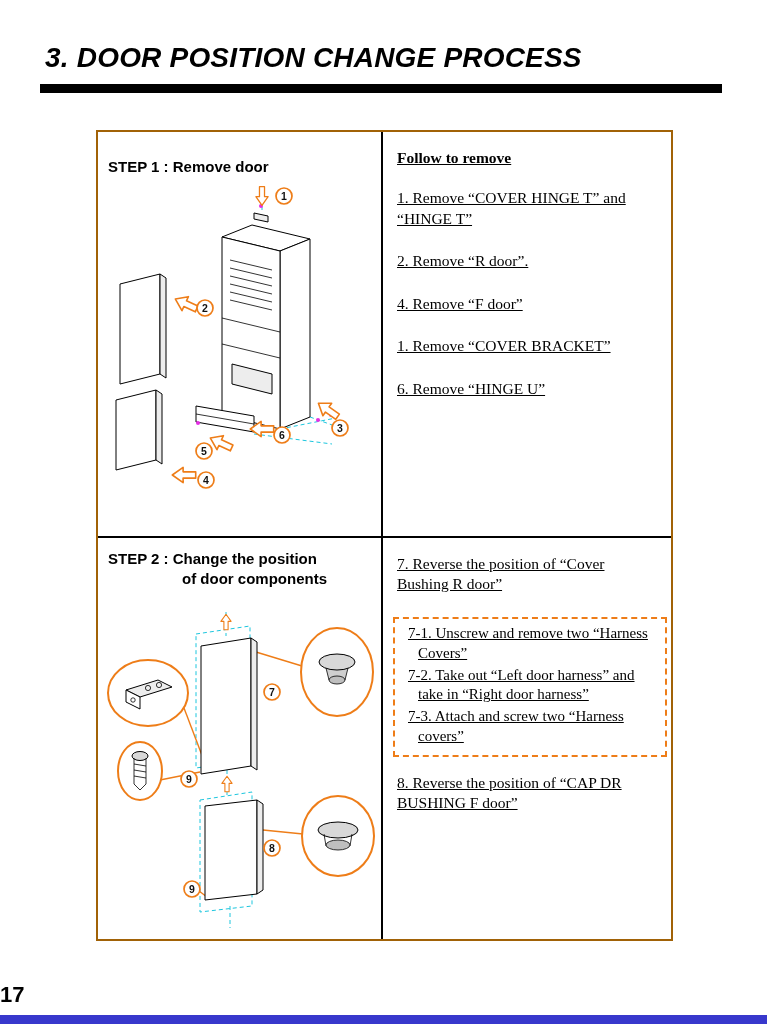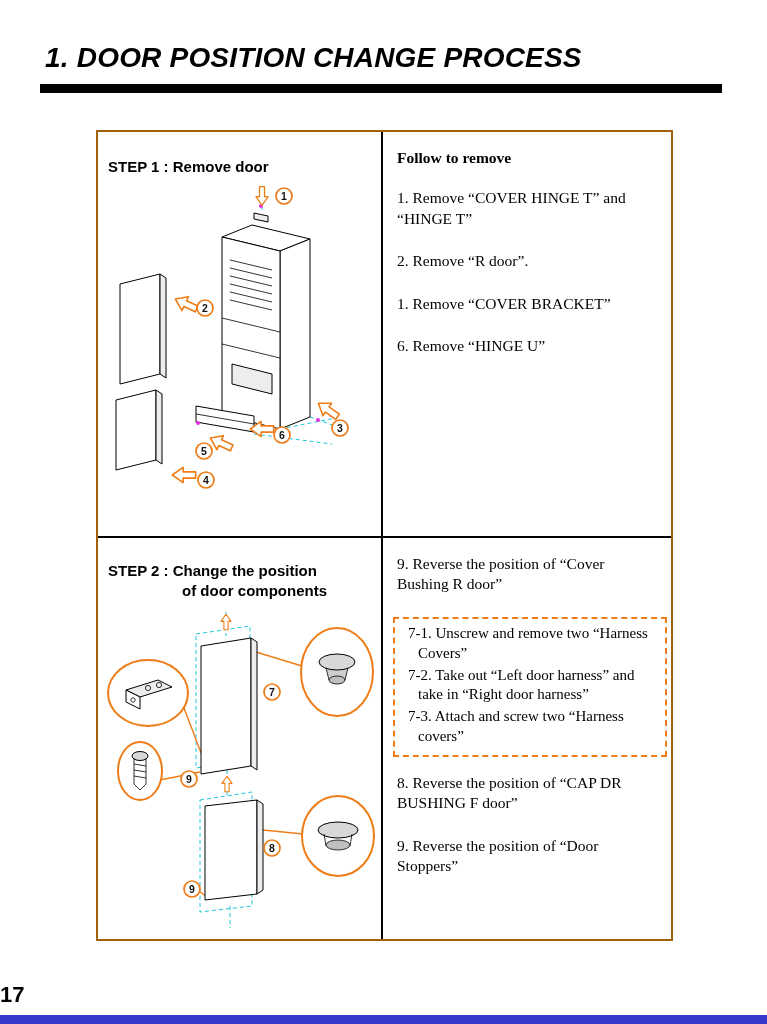--- a/index.html
+++ b/index.html
@@ -43,21 +43,21 @@
     font-family:"Liberation Sans", sans-serif;
     font-weight:700; font-size:15px;
     padding:26px 0 0 10px;
   }
   .step-heading-2 {
     font-family:"Liberation Sans", sans-serif;
     font-weight:700; font-size:15px;
     padding:3px 0 0 84px;
   }
 
-  .cell-tr, .cell-br { padding:16px 12px 0 14px; font-size:15.5px; line-height:1.32; }
+  .cell-tr, .cell-br { padding:16px 12px 0 14px; font-size:15.5px; line-height:1.32;text-decoration:underline; }
   .instr-title { font-weight:700; margin-bottom:20px; }
   .instr { margin:0 0 22px 0; }
 
   .fr-box {
     border:2px dashed var(--accent,#ee7d18);
     margin:0 -8px 16px -4px;
     padding:5px 4px 6px 6px;
     font-size:15px;
   }
   .fr-title { padding-left:12px; margin-bottom:2px; }
@@ -92,21 +92,21 @@
   .oline{ fill:none; stroke:var(--accent,#ee7d18); stroke-width:1.4; }
   .oell { fill:#fff; stroke:var(--accent,#ee7d18); stroke-width:2; }
   .callout circle { fill:#fff; stroke:var(--accent,#ee7d18); stroke-width:1.7; }
   .callout text { font:700 10.5px "Liberation Sans", sans-serif; fill:#111; }
 </style>
 </head>
 <body>
 
 <div class="page">
 
-  <div class="title">1. DOOR POSITION CHANGE PROCESS</div>
+  <div class="title">3. DOOR POSITION CHANGE PROCESS</div>
   <div class="title-rule"></div>
 
   <div class="doc-table">
 
     <div class="cell cell-tl">
       <div class="step-heading">STEP 1 : Remove door</div>
 
       <svg class="diagram d1" width="268" height="348" viewBox="0 0 268 348">
         <defs>
           <g id="oarrow">
@@ -195,26 +195,27 @@
           <circle r="8"></circle>
             <text text-anchor="middle" dy="3.6">6</text>
         </g>
       </svg>
     </div>
 
     <div class="cell cell-tr">
       <div class="instr-title">Follow to remove</div>
       <p class="instr">1. Remove “COVER HINGE T” and “HINGE T”</p>
       <p class="instr">2. Remove “R door”.</p>
+      <p class="instr">4. Remove “F door”</p>
       <p class="instr">1. Remove “COVER BRACKET”</p>
       <p class="instr">6. Remove “HINGE U”</p>
     </div>
 
     <div class="cell cell-bl">
-      <div class="step-heading" style="padding-top:24px;">STEP 2 : Change the position</div>
+      <div class="step-heading" style="padding-top:12px;">STEP 2 : Change the position</div>
       <div class="step-heading-2">of door components</div>
 
       <svg class="diagram d2" width="280" height="330" viewBox="0 0 280 330">
         <g class="cdash">
           <line x1="126" y1="4" x2="126" y2="28"></line>
           <polygon points="96,26 150,18 150,152 96,160"></polygon>
           <line x1="127" y1="162" x2="127" y2="190"></line>
           <polygon points="100,192 152,184 152,298 100,304"></polygon>
           <line x1="130" y1="298" x2="130" y2="320"></line>
         </g>
@@ -281,30 +282,29 @@
             <text text-anchor="middle" dy="3.6">8</text>
         </g>
         <g class="callout" transform="translate(92,281)">
           <circle r="8"></circle>
             <text text-anchor="middle" dy="3.6">9</text>
         </g>
       </svg>
     </div>
 
     <div class="cell cell-br">
-      <p class="instr">9. Reverse the position of “Cover Bushing R door”</p>
+      <p class="instr">7. Reverse the position of “Cover Bushing R door”</p>
 
       <div class="fr-box">
         <p class="fr-step">7-1. Unscrew and remove two “Harness Covers”</p>
         <p class="fr-step">7-2. Take out “Left door harness” and take in “Right door harness”</p>
         <p class="fr-step">7-3. Attach and screw two “Harness covers”</p>
       </div>
 
       <p class="instr">8. Reverse the position of “CAP DR BUSHING F door”</p>
-      <p class="instr">9. Reverse the position of “Door Stoppers”</p>
     </div>
 
   </div>
 
   <div class="page-number">17</div>
   <div class="footer-bar"></div>
 
 </div>
 
 </body></html>

